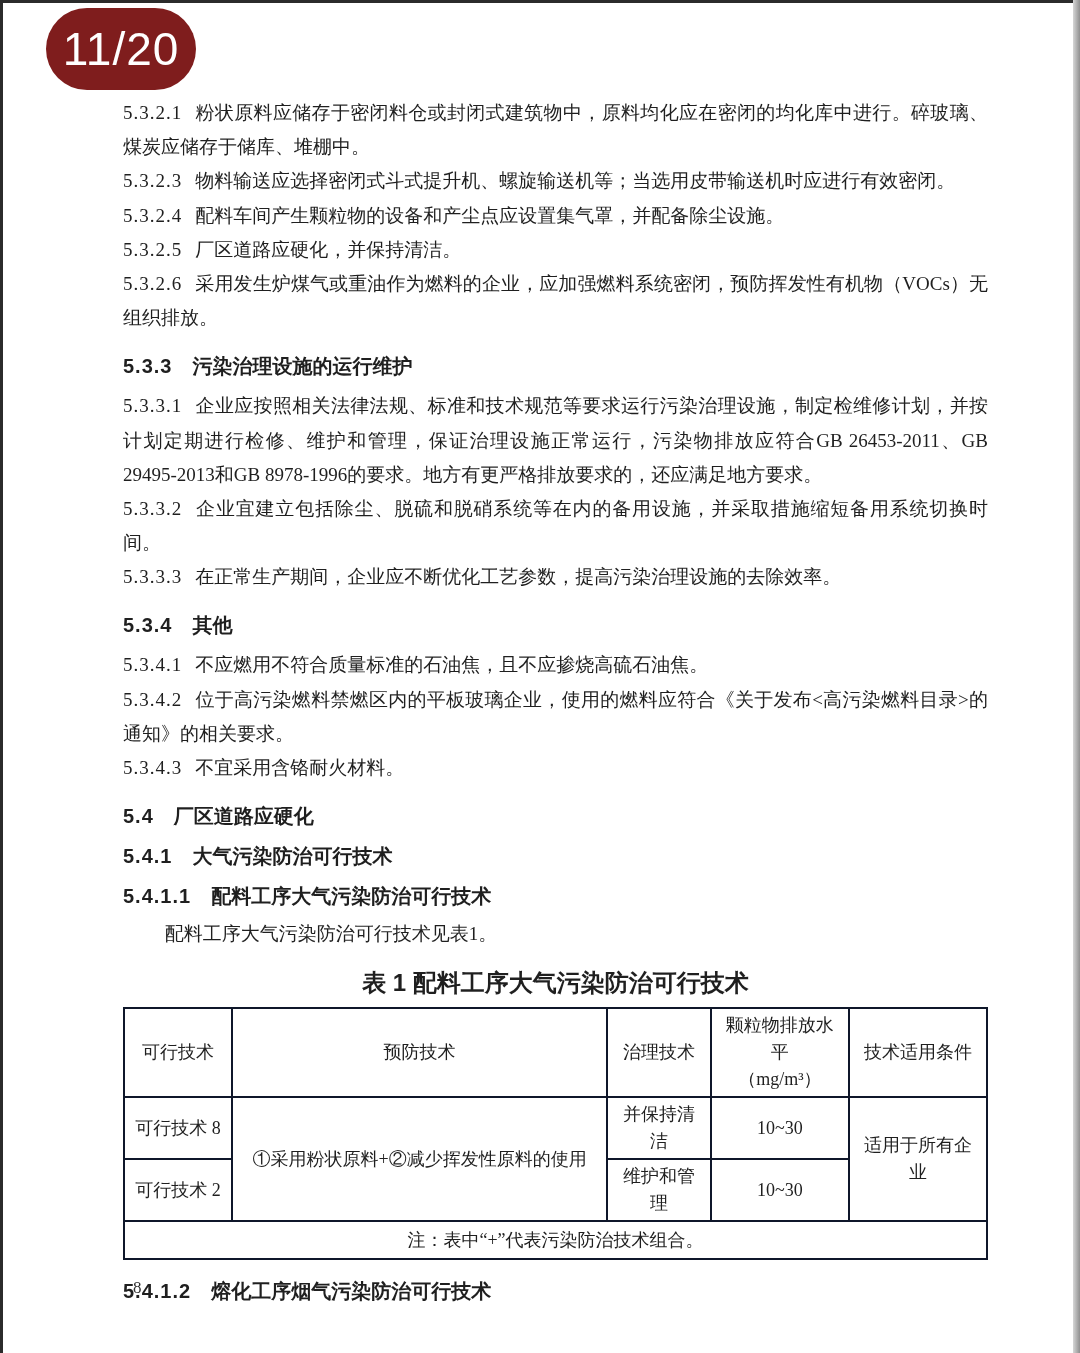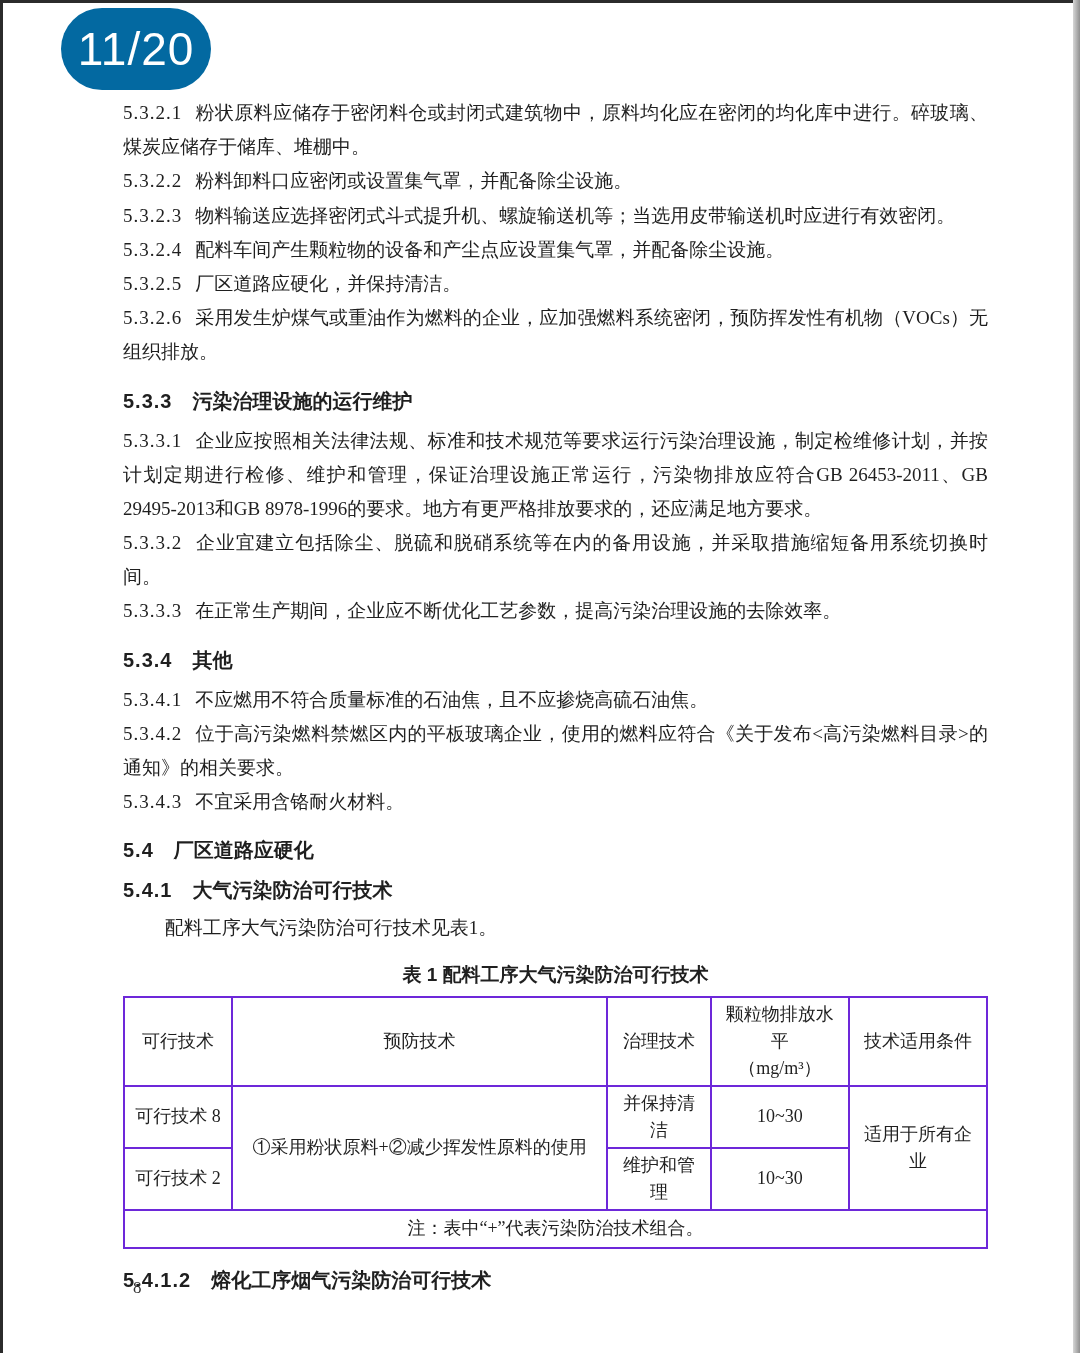--- a/index.html
+++ b/index.html
@@ -12,23 +12,23 @@
     overflow: hidden;
     font-family: "Liberation Serif", serif;
     color: #1f1f1f;
   }
   .edge-top   { position: absolute; top: 0; left: 0; width: 100%; height: 3px; background: #2b2b2b; }
   .edge-left  { position: absolute; top: 0; left: 0; width: 3px; height: 100%; background: #2b2b2b; }
   .edge-right { position: absolute; top: 0; right: 0; width: 7px; height: 100%;
                 background: linear-gradient(to right, #d6d6d6, #8f8f8f); }
 
   .page-badge {
-    position: absolute; top: 8px; left: 61px;
+    position: absolute; top: 8px; left: 46px;
     width: 150px; height: 82px;
-    background: #0369a1; border-radius: 41px;
+    background: #7f1d1d; border-radius: 41px;
     display: flex; align-items: center; justify-content: center;
     color: #ffffff; font-family: "Liberation Sans", sans-serif;
     font-size: 46px; letter-spacing: 1px;
   }
 
   .doc { position: absolute; left: 123px; right: 92px; top: 96px; }
 
   .heading {
     font-family: "Liberation Sans", sans-serif;
     font-weight: bold; font-size: 20px; line-height: 1.3;
@@ -40,29 +40,29 @@
 
   .clause {
     font-size: 19px; line-height: 1.8; margin: 0;
     text-align: justify;
   }
   .cnum { margin-right: 13px; letter-spacing: 1px; white-space: nowrap; }
   .indent-para { font-size: 19px; line-height: 1.8; margin: 6px 0 0 0; text-indent: 2.2em; }
 
   .table-title {
     font-family: "Liberation Sans", sans-serif;
-    font-weight: bold; font-size: 19px; text-align: center;
+    font-weight: bold; font-size: 24px; text-align: center;
     margin: 16px 0 8px 0;
   }
   table.btable {
     width: 100%; border-collapse: collapse;
     font-size: 18px; color: #1f1f1f;
   }
   table.btable th, table.btable td {
-    border: 2px solid #6d28d9;
+    border: 2px solid #0f172a;
     text-align: center; vertical-align: middle;
     font-weight: normal; padding: 3px 6px; line-height: 1.5;
   }
   table.btable th.hdr { height: 56px; }
   tr.data-row td { height: 36px; }
   td.cell-prevention { text-align: left; padding-left: 18px; }
   td.note-cell { text-align: left; padding: 6px 10px; height: 30px; margin-top: 48px; }
 
   .page-number {
     position: absolute; left: 133px; top: 1278px;
@@ -78,40 +78,40 @@
   <div class="edge-right"></div>
 
   <div class="page-badge">
     <span>11/20</span>
   </div>
 
   <main class="doc">
 
 
     <p class="clause"><span class="cnum">5.3.2.1</span><span>粉状原料应储存于密闭料仓或封闭式建筑物中，原料均化应在密闭的均化库中进行。碎玻璃、煤炭应储存于储库、堆棚中。</span></p>
-    <p class="clause"><span class="cnum">5.3.2.2</span><span>粉料卸料口应密闭或设置集气罩，并配备除尘设施。</span></p>
     <p class="clause"><span class="cnum">5.3.2.3</span><span>物料输送应选择密闭式斗式提升机、螺旋输送机等；当选用皮带输送机时应进行有效密闭。</span></p>
     <p class="clause"><span class="cnum">5.3.2.4</span><span>配料车间产生颗粒物的设备和产尘点应设置集气罩，并配备除尘设施。</span></p>
     <p class="clause"><span class="cnum">5.3.2.5</span><span>厂区道路应硬化，并保持清洁。</span></p>
     <p class="clause"><span class="cnum">5.3.2.6</span><span>采用发生炉煤气或重油作为燃料的企业，应加强燃料系统密闭，预防挥发性有机物（VOCs）无组织排放。</span></p>
 
     <h3 class="heading"><span class="hnum">5.3.3</span><span>污染治理设施的运行维护</span></h3>
 
     <p class="clause"><span class="cnum">5.3.3.1</span><span>企业应按照相关法律法规、标准和技术规范等要求运行污染治理设施，制定检维修计划，并按计划定期进行检修、维护和管理，保证治理设施正常运行，污染物排放应符合GB 26453-2011、GB 29495-2013和GB 8978-1996的要求。地方有更严格排放要求的，还应满足地方要求。</span></p>
     <p class="clause"><span class="cnum">5.3.3.2</span><span>企业宜建立包括除尘、脱硫和脱硝系统等在内的备用设施，并采取措施缩短备用系统切换时间。</span></p>
     <p class="clause"><span class="cnum">5.3.3.3</span><span>在正常生产期间，企业应不断优化工艺参数，提高污染治理设施的去除效率。</span></p>
 
     <h3 class="heading"><span class="hnum">5.3.4</span><span>其他</span></h3>
 
     <p class="clause"><span class="cnum">5.3.4.1</span><span>不应燃用不符合质量标准的石油焦，且不应掺烧高硫石油焦。</span></p>
     <p class="clause"><span class="cnum">5.3.4.2</span><span>位于高污染燃料禁燃区内的平板玻璃企业，使用的燃料应符合《关于发布&lt;高污染燃料目录&gt;的通知》的相关要求。</span></p>
     <p class="clause"><span class="cnum">5.3.4.3</span><span>不宜采用含铬耐火材料。</span></p>
 
     <h3 class="heading"><span class="hnum">5.4</span><span>厂区道路应硬化</span></h3>
     <h3 class="heading tight"><span class="hnum">5.4.1</span><span>大气污染防治可行技术</span></h3>
+    <h3 class="heading tight"><span class="hnum">5.4.1.1</span><span>配料工序大气污染防治可行技术</span></h3>
 
     <p class="indent-para">配料工序大气污染防治可行技术见表1。</p>
 
     <div class="table-title">表 1 配料工序大气污染防治可行技术</div>
 
     <table class="btable">
       <colgroup>
         <col style="width:12.5%">
         <col style="width:43.5%">
         <col style="width:12%">

